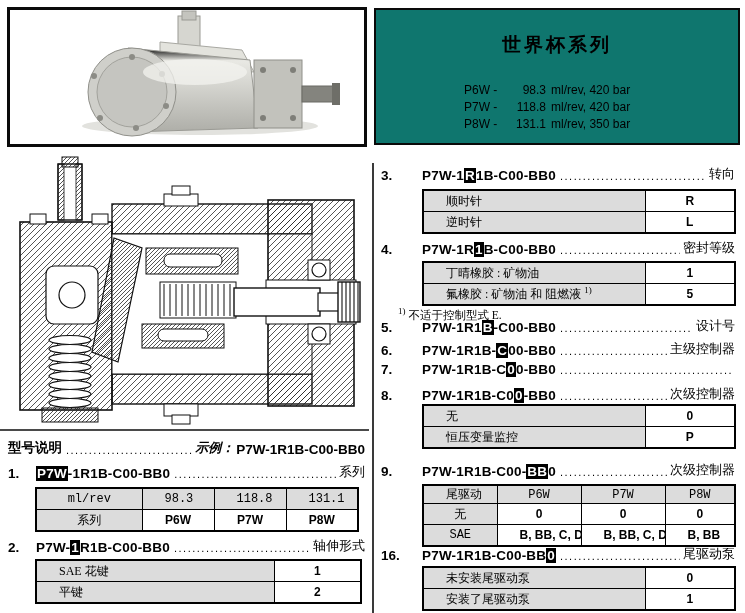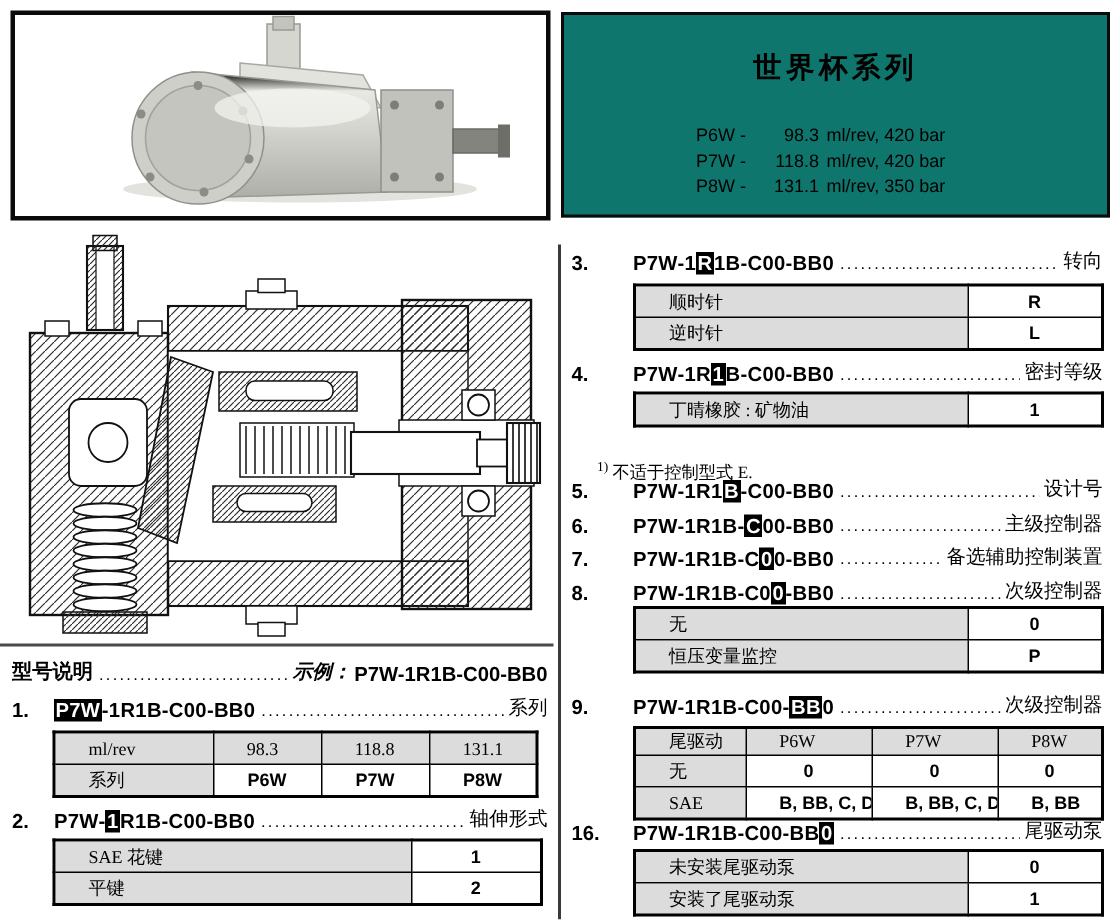--- a/index.html
+++ b/index.html
@@ -34,21 +34,21 @@
   .legend{position:absolute;left:8px;top:439px;width:357px;display:flex;align-items:flex-end;white-space:nowrap;}
   .legend .ti{font-weight:bold;font-size:13.5px;font-family:"Liberation Serif",serif;}
   .legend .ex{font-weight:bold;font-size:13px;font-family:"Liberation Serif",serif;font-style:italic;}
   .legend .exc{font-weight:bold;font-size:13.5px;margin-left:2px;}
 
   
   table{position:absolute;border-collapse:collapse;table-layout:fixed;background:#fff;}
   table{border:2px solid #000;}
   td{border:1px solid #000;font-size:12px;height:20px;padding:0 22px;overflow:hidden;white-space:nowrap;}
   td.lab{background:var(--cell-bg,#dcdcdc);text-align:left;font-family:"Liberation Serif",serif;}
-  td.hd{background:var(--cell-bg,#dcdcdc);text-align:left;font-family:Liberation Serif, serif;}
+  td.hd{background:var(--cell-bg,#dcdcdc);text-align:center;font-family:Liberation Mono, monospace;}
   td.val{font-weight:bold;text-align:center;}
   sup{font-size:9px;}
 
   .footnote{position:absolute;left:398px;top:306px;font-size:11.5px;font-family:"Liberation Serif",serif;}
 
   svg{display:block;}
 </style>
 </head>
 <body>
 
@@ -291,41 +291,44 @@
   <table style="left:422px;top:261px;width:312px;">
     <colgroup>
         <col style="width:222px">
         <col style="width:90px">
       </colgroup>
     <tbody>
         <tr>
           <td class="lab">丁晴橡胶 : 矿物油</td>
           <td class="val">1</td>
         </tr>
+    <tr>
+          <td class="lab"><span>氟橡胶 : 矿物油 和 阻燃液</span> <sup>1)</sup></td>
+          <td class="val">5</td>
+        </tr>
   </tbody>
     </table>
   <div class="footnote"><sup>1)</sup> <span>不适于控制型式 E.</span></div>
 
   <div class="item-hdr rc" style="left:381px;top:317px;width:354px;">
     <span class="num">5.</span>
     <span class="code"><span>P7W-1R1</span><span class="hl">B</span><span>-C00-BB0</span></span>
     <span class="leader"></span>
     <span class="lbl">设计号</span>
   </div>
   <div class="item-hdr rc" style="left:381px;top:340px;width:354px;">
     <span class="num">6.</span>
     <span class="code"><span>P7W-1R1B-</span><span class="hl">C</span><span>00-BB0</span></span>
     <span class="leader"></span>
     <span class="lbl">主级控制器</span>
   </div>
   <div class="item-hdr rc" style="left:381px;top:362px;width:354px;">
     <span class="num">7.</span>
     <span class="code"><span>P7W-1R1B-C</span><span class="hl">0</span><span>0-BB0</span></span>
     <span class="leader"></span>
-    <span class="lbl">备选辅助控制装置</span>
   </div>
   <div class="item-hdr rc" style="left:381px;top:385px;width:354px;">
     <span class="num">8.</span>
     <span class="code"><span>P7W-1R1B-C0</span><span class="hl">0</span><span>-BB0</span></span>
     <span class="leader"></span>
     <span class="lbl">次级控制器</span>
   </div>
   <table style="left:422px;top:404px;width:312px;">
     <colgroup>
         <col style="width:222px">

